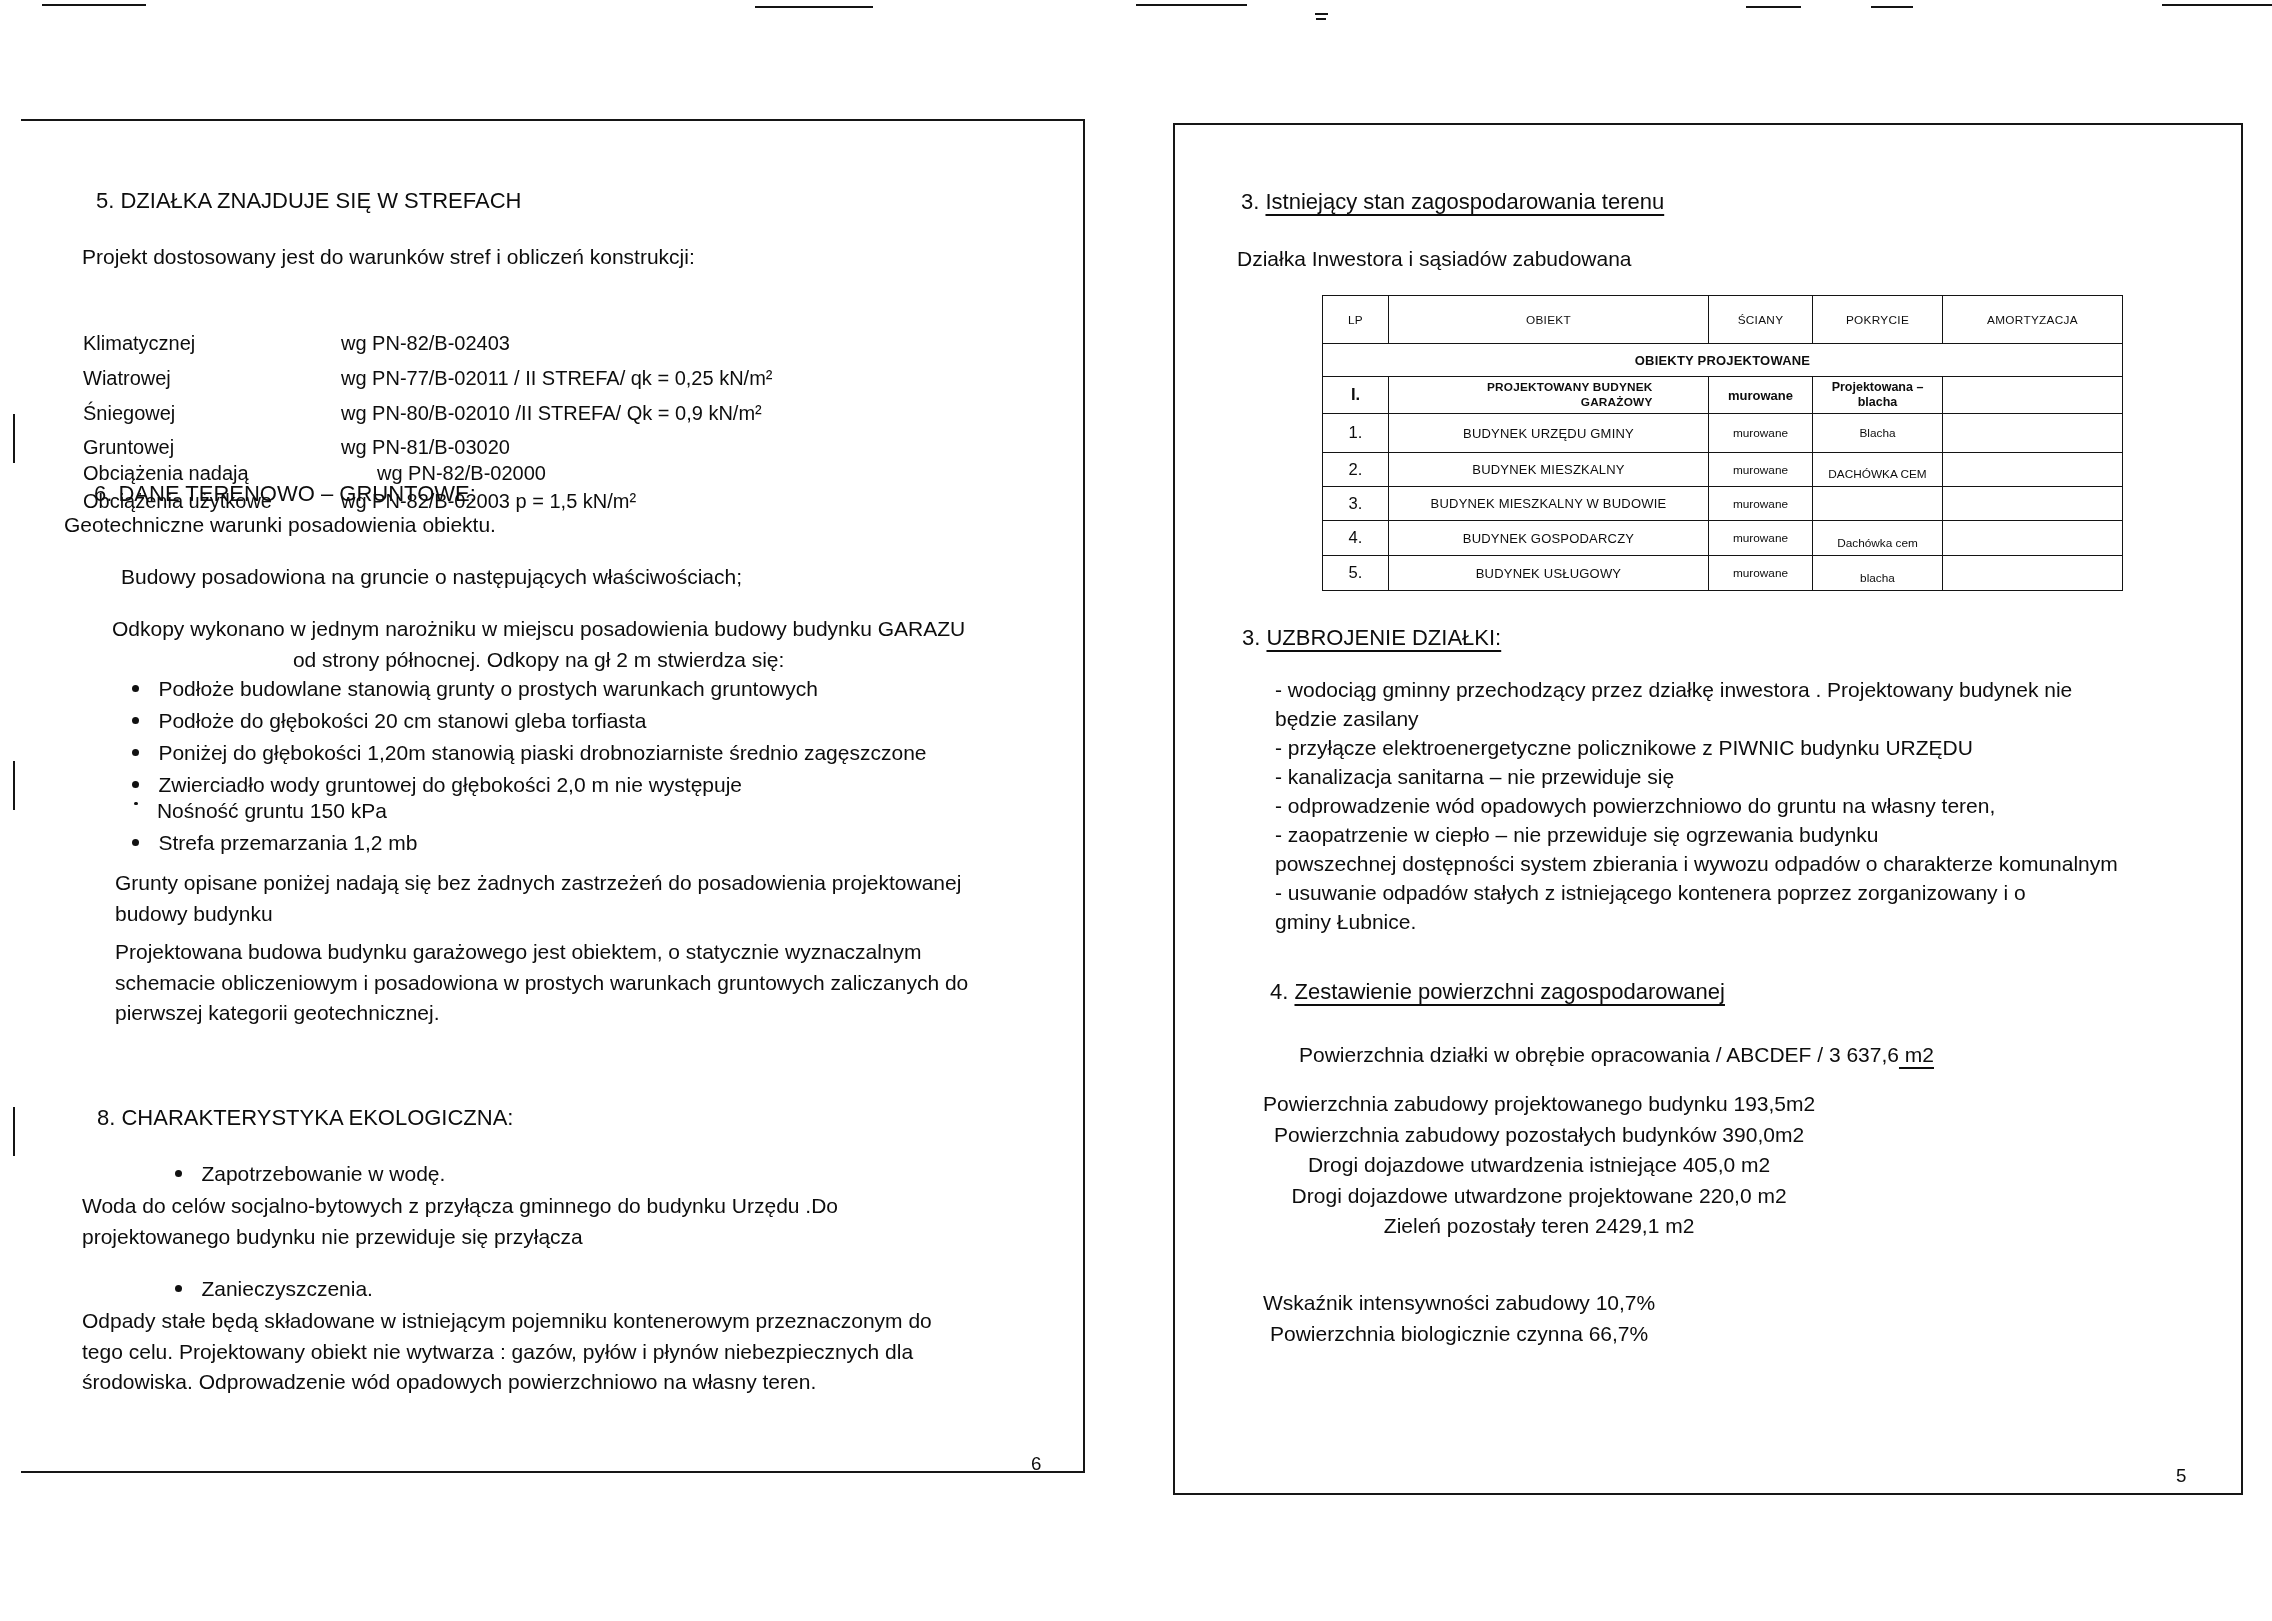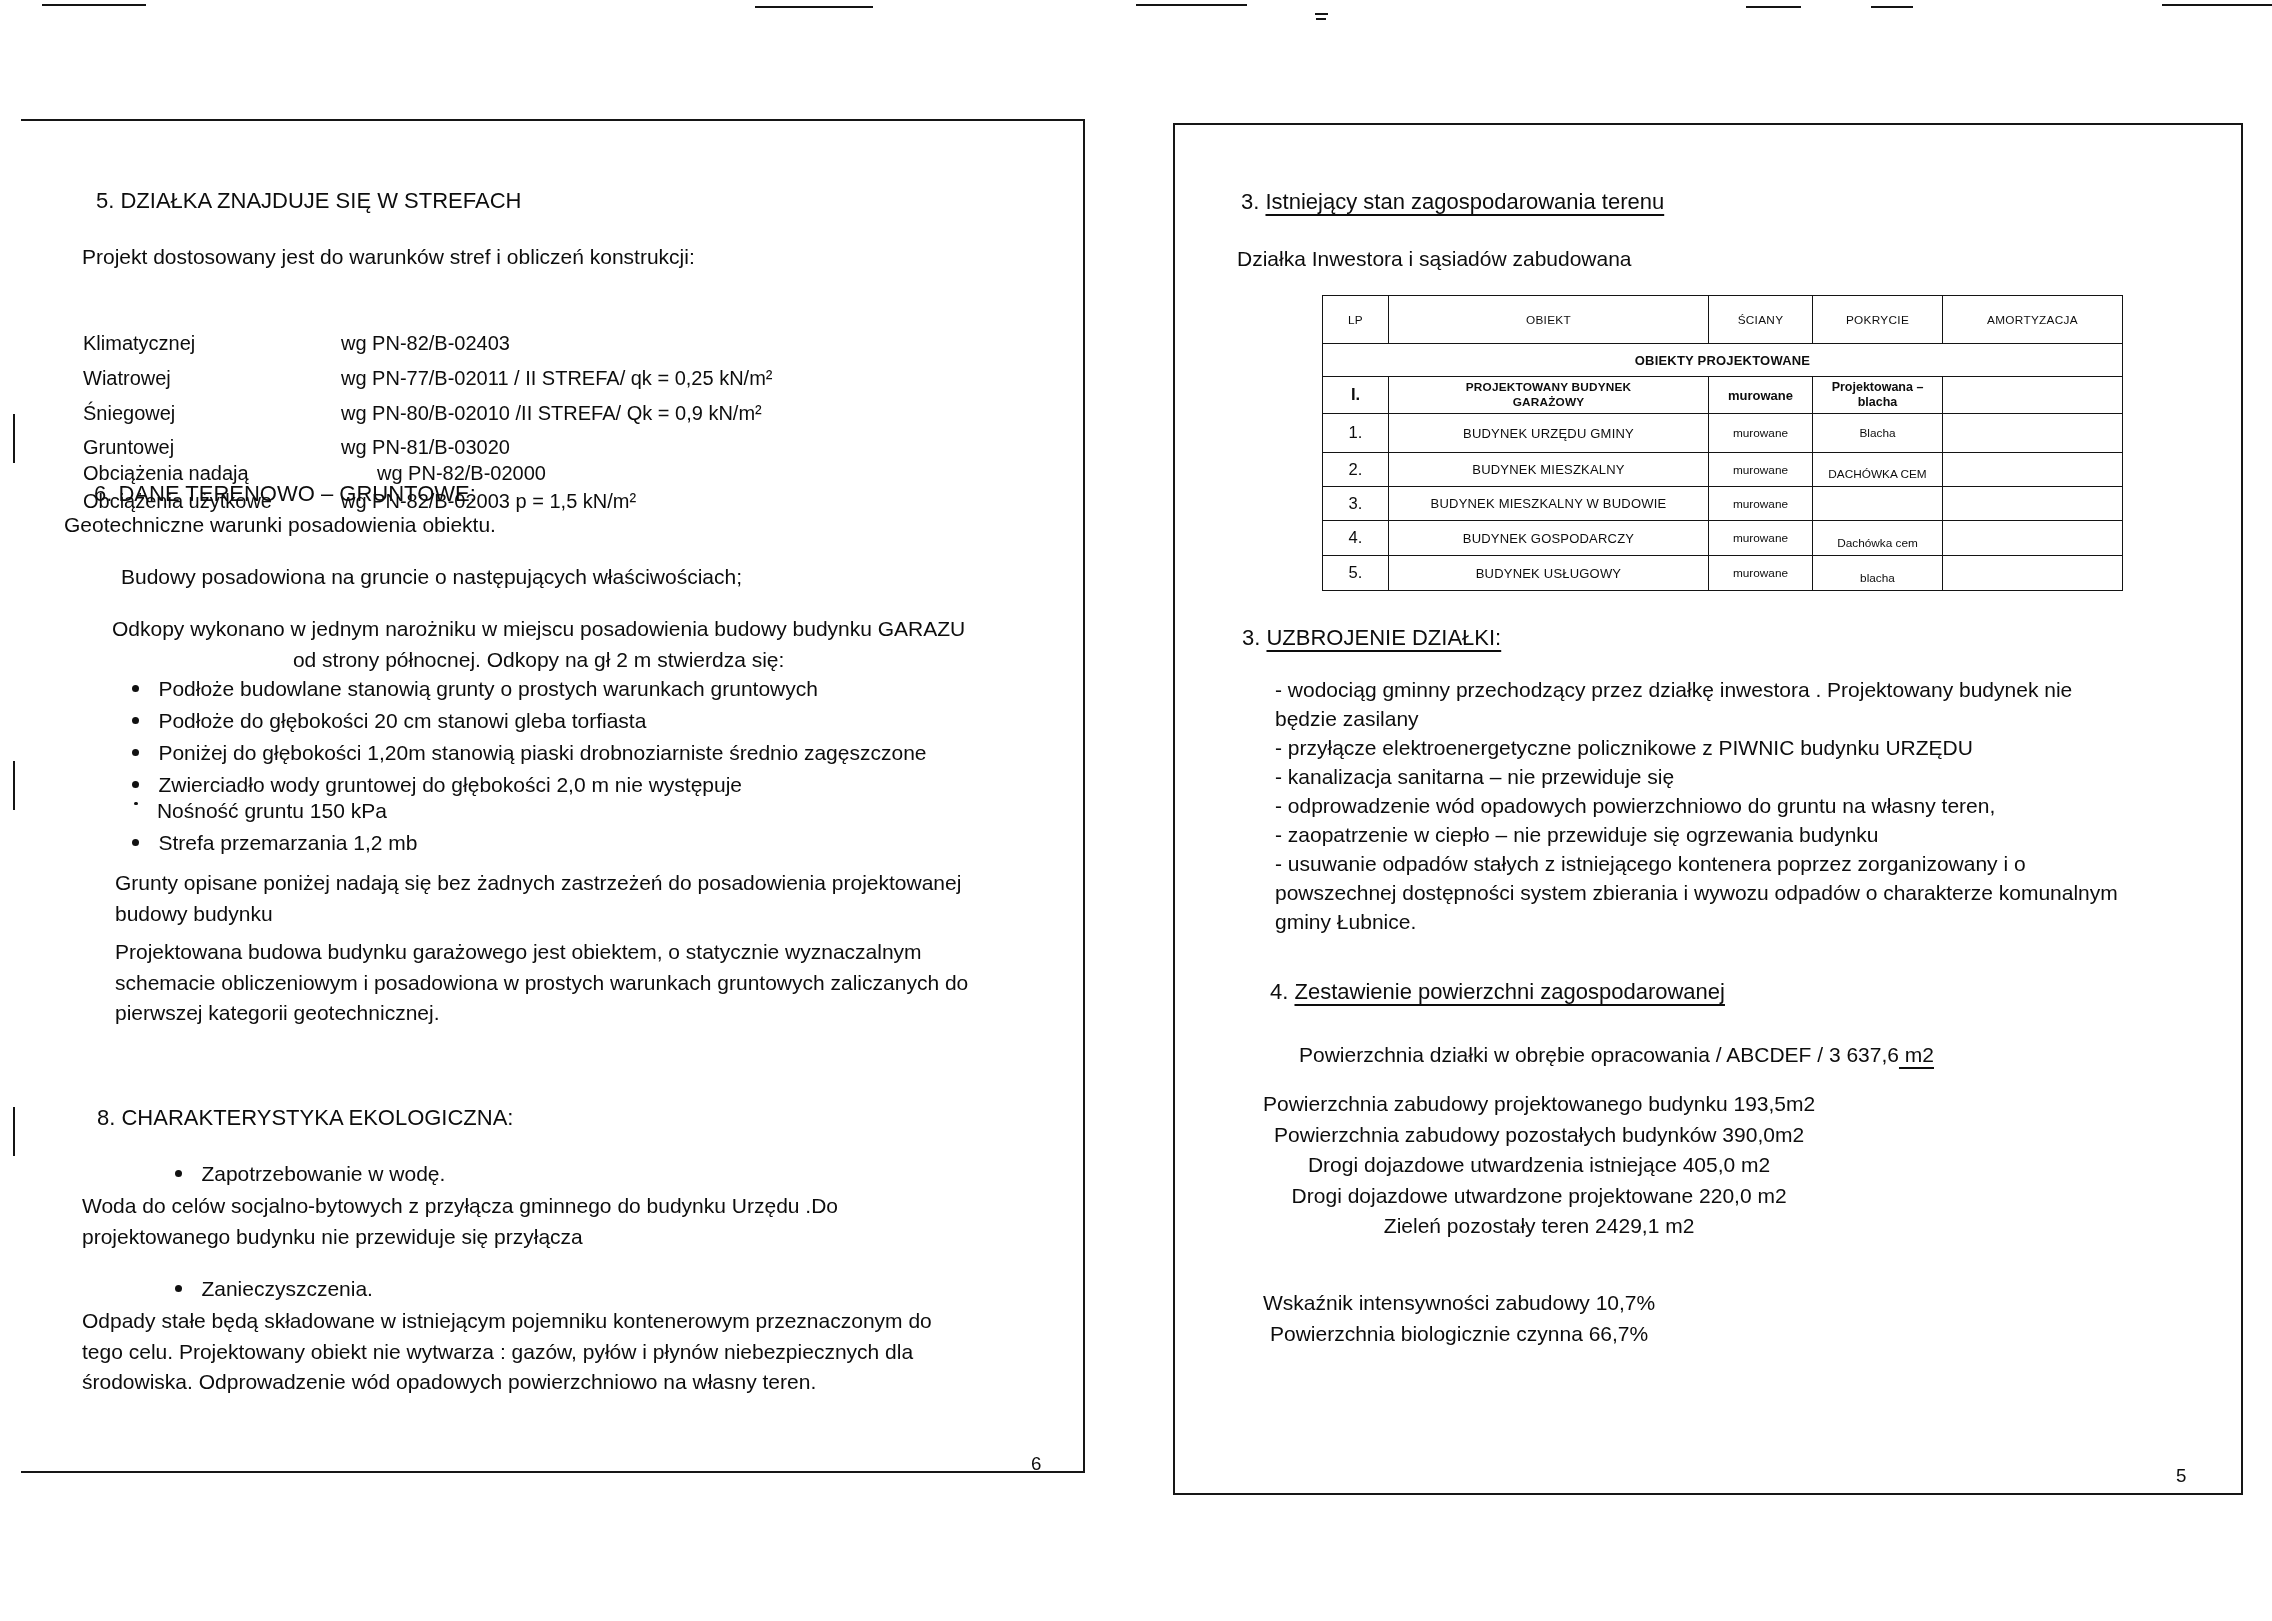--- a/index.html
+++ b/index.html
@@ -33,21 +33,21 @@
   table.obj{border:1.4px solid #141414;}
   th.c-h{font-size:11.8px;font-weight:400;letter-spacing:0.3px;}
   td.sect{font-weight:700;font-size:13px;letter-spacing:0.2px;}
   td.lp{font-size:16.6px;}
   td.obiekt{font-size:13px;letter-spacing:0.2px;}
   td.sciany{font-size:11.8px;vertical-align:top;padding-top:3.5px;}
   td.pokrycie{font-size:11.8px;}
   tr.rowI td{font-weight:700;}
   tr.rowI td.sciany{vertical-align:middle;padding-top:0;font-size:13px;}
   tr.rowI td.obiekt{font-size:11.8px;}
-  tr.rowI td.obiekt span{display:inline-block;max-width:208px;line-height:15.2px;}
+  tr.rowI td.obiekt span{display:inline-block;max-width:208px;line-height:15.2px;text-align:right;}
   tr.rowI td.pokrycie span{display:inline-block;max-width:118px;line-height:15.2px;font-size:12.5px;}
   td.pokrycie.low{vertical-align:bottom;padding-bottom:5.5px;}
   .pgnum{font-size:18.7px;}
   .dash{position:absolute;background:#141414;}
 </style>
 </head>
 <body>
 
 <div id="canvas">
 
@@ -233,22 +233,22 @@
       <span class="ul">UZBROJENIE DZIAŁKI:</span>
     </div>
 
     <div class="abs" style="left:100px;top:550px;">
       <div class="uline">- wodociąg    gminny przechodzący przez działkę inwestora . Projektowany budynek nie</div>
       <div class="uline">będzie zasilany</div>
       <div class="uline">- przyłącze elektroenergetyczne  policznikowe  z PIWNIC  budynku URZĘDU</div>
       <div class="uline">- kanalizacja sanitarna – nie przewiduje się</div>
       <div class="uline">- odprowadzenie wód opadowych powierzchniowo do gruntu na własny teren,</div>
       <div class="uline">- zaopatrzenie w ciepło – nie przewiduje się ogrzewania budynku</div>
+      <div class="uline">powszechnej dostępności system zbierania i wywozu odpadów o charakterze komunalnym</div>
       <div class="uline">- usuwanie odpadów stałych z istniejącego kontenera poprzez zorganizowany i o</div>
-      <div class="uline">powszechnej dostępności system zbierania i wywozu odpadów o charakterze komunalnym</div>
       <div class="uline">gminy Łubnice.</div>
     </div>
 
     <div class="abs h" style="left:95px;top:854px;">
       <span>4.</span>
       <span class="ul">Zestawienie powierzchni zagospodarowanej</span>
     </div>
 
     <div class="abs t nowrap" style="left:124px;top:915px;">
       <span>Powierzchnia działki w obrębie opracowania / ABCDEF /  3 637,6</span><span class="ul"> m2</span>

